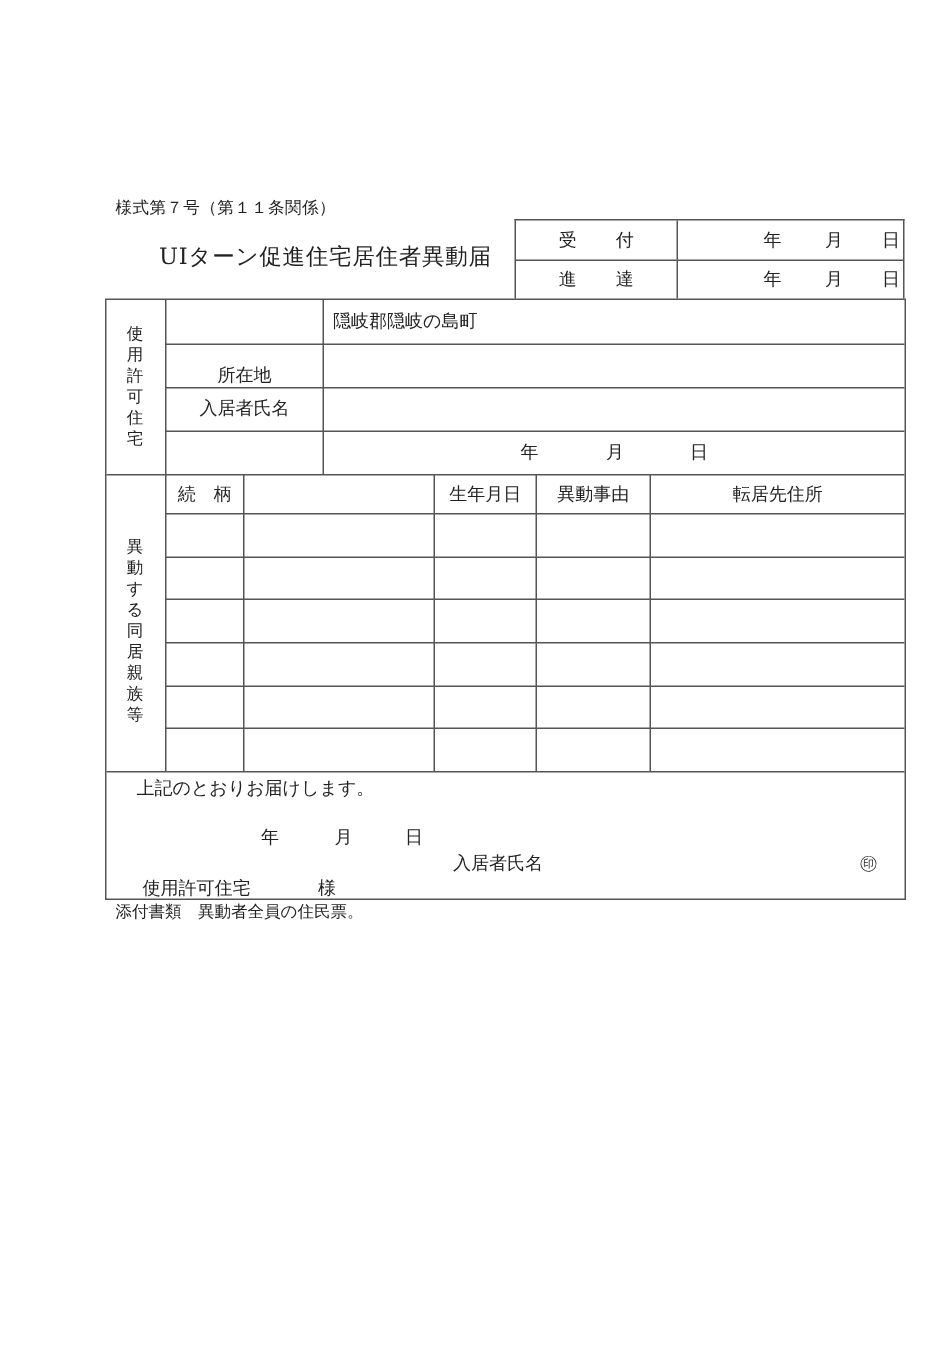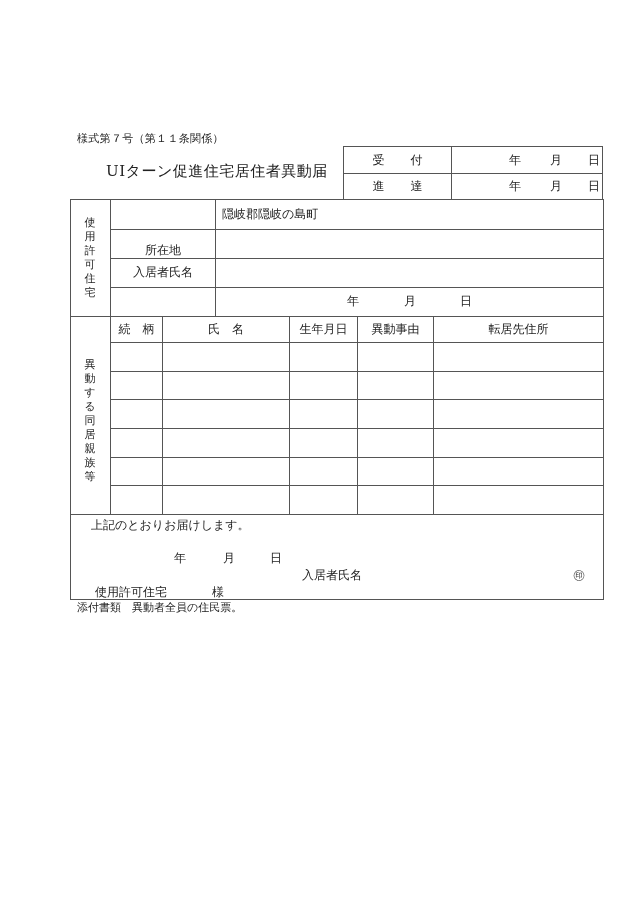--- a/index.html
+++ b/index.html
@@ -91,21 +91,20 @@
   <div class="cell" style="left:151px; right:0; top:58px; height:29px;"></div>
   <div class="cell" style="left:145px; right:0; top:87px; height:29px;">
     <span style="position:absolute; left:131px;">年</span>
     <span style="position:absolute; left:188px;">月</span>
     <span style="position:absolute; left:244px;">日</span>
   </div>
 
   <div class="vtext" style="left:12px; top:158px;">異動する同居親族等</div>
 
   <div class="cell center" style="left:40px; width:51px; top:116px; height:26px;">続　柄</div>
-  <div class="cell center" style="left:92px; width:126px; top:116px; height:26px;">氏　名</div>
   <div class="cell center" style="left:219px; width:67px; top:116px; height:26px;">生年月日</div>
   <div class="cell center" style="left:287px; width:75px; top:116px; height:26px;">異動事由</div>
   <div class="cell center" style="left:363px; right:0; top:116px; height:26px;">転居先住所</div>
 
   <div class="cell" style="left:40px; right:0; top:143px; height:28px;"></div>
   <div class="cell" style="left:40px; right:0; top:172px; height:27px;"></div>
   <div class="cell" style="left:40px; right:0; top:200px; height:28px;"></div>
   <div class="cell" style="left:40px; right:0; top:229px; height:28px;"></div>
   <div class="cell" style="left:40px; right:0; top:258px; height:27px;"></div>
   <div class="cell" style="left:40px; right:0; top:286px; height:28px;"></div>

